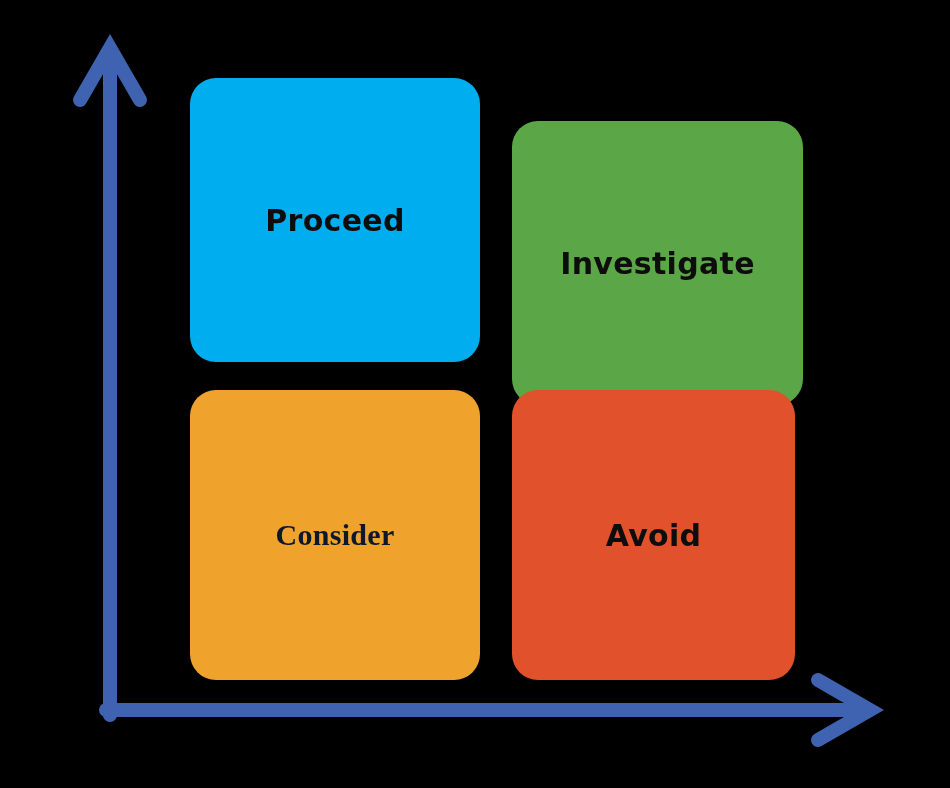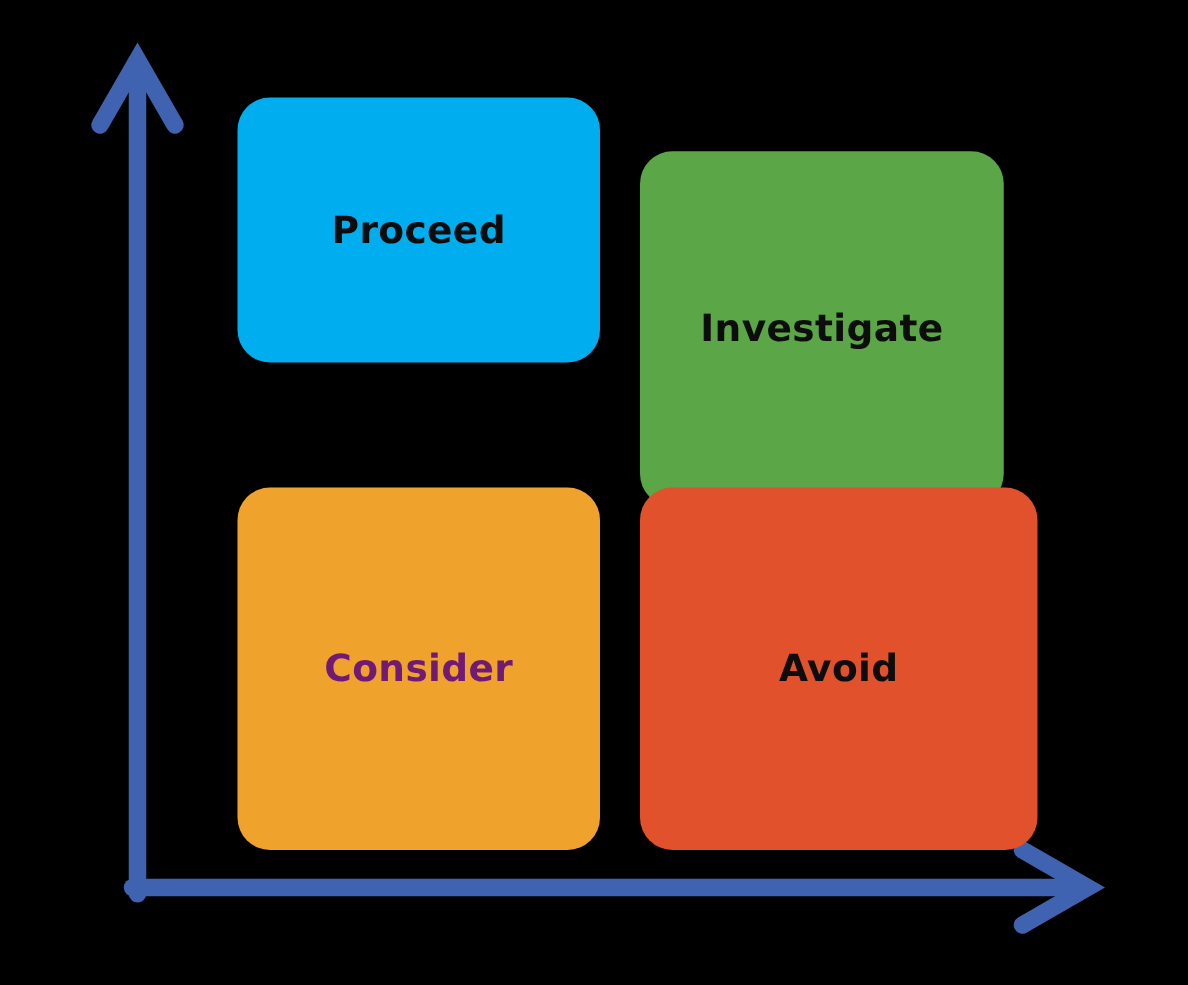--- a/index.html
+++ b/index.html
@@ -27,24 +27,24 @@
     border-radius: 26px;
     display: flex;
     align-items: center;
     justify-content: center;
   }
   .quadrant-label {
     font-weight: 700;
     font-size: 30px;
     letter-spacing: 0.3px;
   }
-  .q-top-left     { left: 190px; top:  78px; width: 290px; height: 212px; }
+  .q-top-left     { left: 190px; top:  78px; width: 290px; height: 284px; }
   .q-top-right    { left: 512px; top:  78px; width: 291px; height: 284px; margin-top: 43px; }
   .q-bottom-left  { left: 190px; top: 390px; width: 290px; height: 290px; }
-  .q-bottom-right { left: 512px; top: 390px; width: 318px; height: 290px; }
+  .q-bottom-right { left: 512px; top: 390px; width: 283px; height: 290px; }
 </style>
 </head>
 <body>
 
 <div class="canvas">
 
   <svg class="axes-svg" viewBox="0 0 950 788" fill="none" xmlns="http://www.w3.org/2000/svg">
 
     <line x1="110" y1="715" x2="110" y2="68" stroke-width="14" stroke-linecap="round" stroke="#3F63B0"></line>
     <polyline points="80,100 110,48 140,100" stroke-width="14" stroke-linecap="round" stroke-linejoin="miter" fill="none" stroke="#3F63B0"></polyline>
@@ -55,20 +55,20 @@
 
   <div class="quadrant q-top-left" style="background-color: rgb(0, 174, 239);">
     <span class="quadrant-label" style="color: rgb(13, 13, 13);">Proceed</span>
   </div>
 
   <div class="quadrant q-top-right" style="background-color: rgb(91, 166, 70);">
     <span class="quadrant-label" style="color: rgb(13, 13, 13);">Investigate</span>
   </div>
 
   <div class="quadrant q-bottom-left" style="background-color: rgb(240, 163, 44);">
-    <span class="quadrant-label" style="color: #701a75;">Consider</span>
+    <span class="quadrant-label" style="color: #0f172a; font-family: Liberation Serif, serif;">Consider</span>
   </div>
 
   <div class="quadrant q-bottom-right" style="background-color: rgb(225, 81, 43);">
     <span class="quadrant-label" style="color: rgb(13, 13, 13);">Avoid</span>
   </div>
 
 </div>
 
 </body></html>

